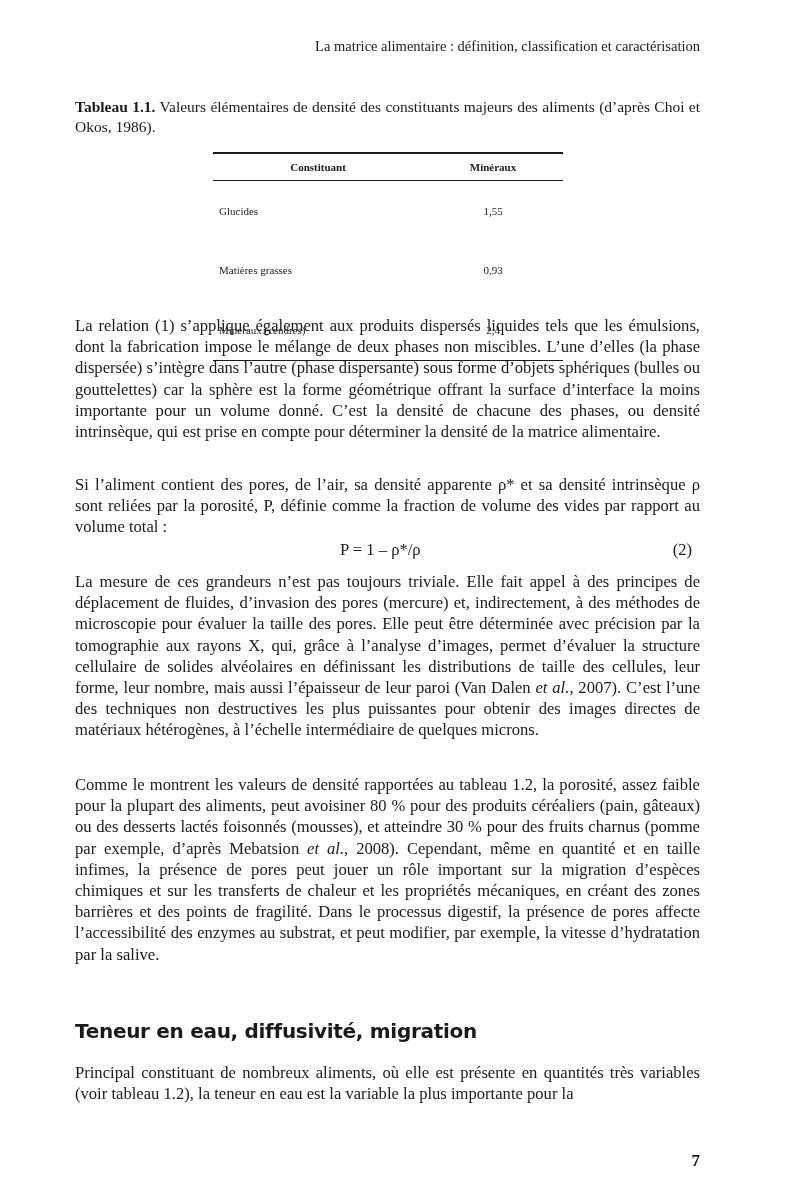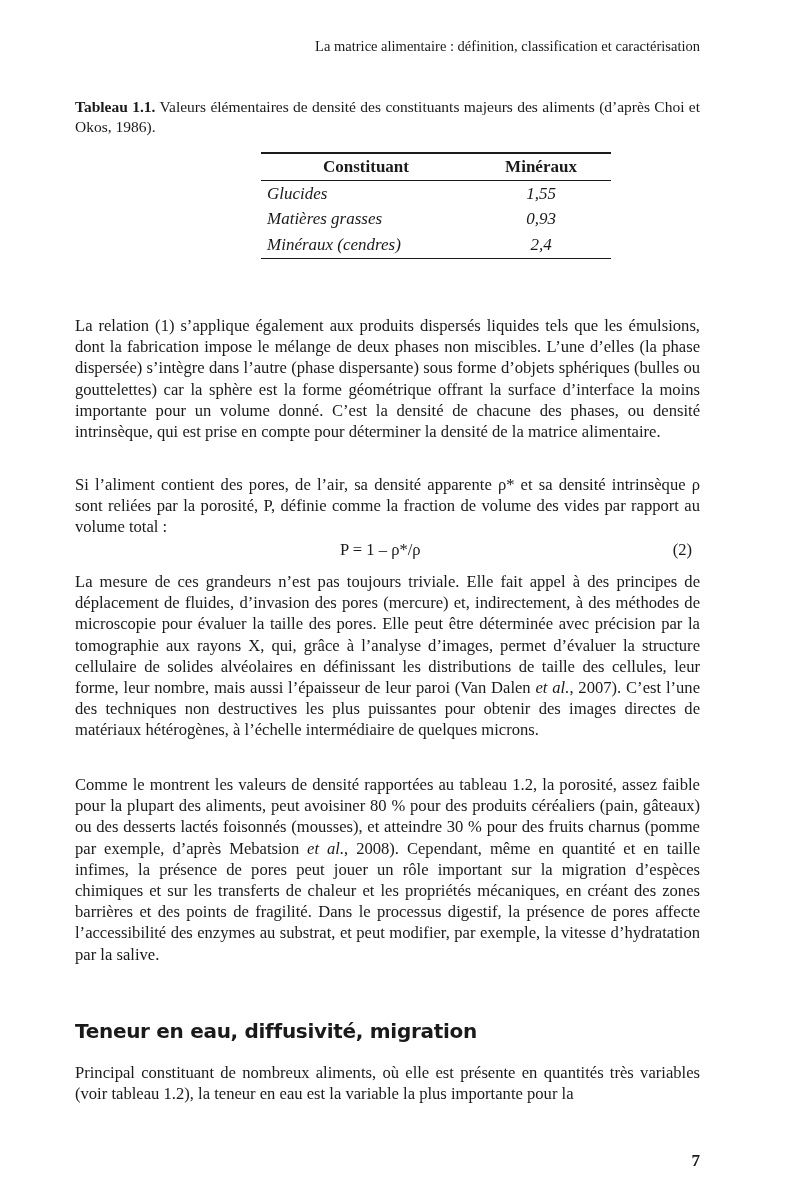--- a/index.html
+++ b/index.html
@@ -1,25 +1,25 @@
 <!DOCTYPE html>
 <html><head>
 <meta charset="utf-8">
 <style>
   html, body { margin: 0; padding: 0; background: #ffffff; }
   body { width: 800px; height: 1200px; position: relative; overflow: hidden; color: #1a1a1a;
          font-family: "Liberation Serif", serif; }
   .running-head { position: absolute; top: 38px; right: 100px; font-size: 14.5px; }
   .caption { position: absolute; left: 75px; top: 97px; width: 625px; font-size: 15.5px; line-height: 20px; text-align: justify; }
   .caption b { font-weight: bold; }
-  table.dens { position: absolute; left: 213px; top: 152px; width: 350px; border-collapse: collapse; font-size: 17px; margin-left: 48px; }
+  table.dens { position: absolute; left: 213px; top: 152px; width: 350px; border-collapse: collapse; font-size: 11px; }
   table.dens thead tr { border-top: 2px solid #1a1a1a; border-bottom: 1.5px solid #1a1a1a; }
   table.dens tbody tr:last-child { border-bottom: 1.5px solid #1a1a1a; }
   table.dens th { font-weight: bold; height: 26px; padding: 0 6px; }
-  table.dens td { height: 25.5px; padding: 0 6px; font-style: italic; }
+  table.dens td { height: 25.5px; padding: 17px 6px; }
   table.dens th.c1 { text-align: center; width: 60%; }
   table.dens th.c2, table.dens td.c2 { text-align: center; }
   .body { position: absolute; left: 75px; width: 625px; font-size: 16.6px; line-height: 21.2px; text-align: justify; }
   .body p { margin: 0; }
   .eq { position: absolute; left: 75px; width: 625px; top: 540px; font-size: 16.6px; height: 22px; }
   .eq .formula { position: absolute; left: 265px; }
   .eq .num { position: absolute; right: 8px; }
   .heading { position: absolute; left: 75px; top: 1019px; font-family: "DejaVu Sans", sans-serif; font-size: 20px; font-weight: bold; letter-spacing: -0.3px; }
   .folio { position: absolute; right: 100px; top: 1151px; font-size: 17px; font-weight: bold; }
 </style>

